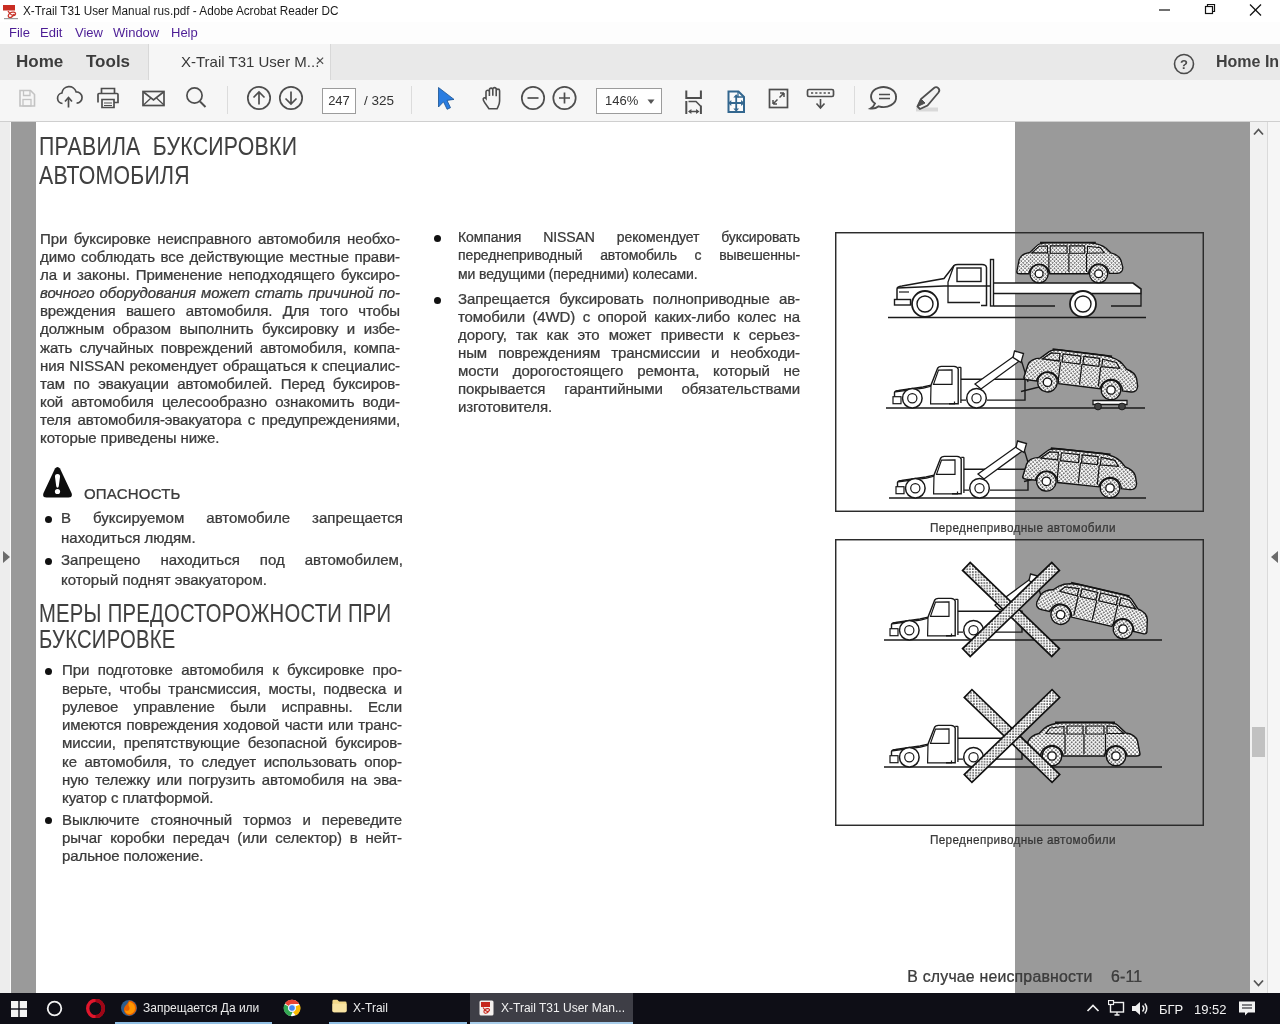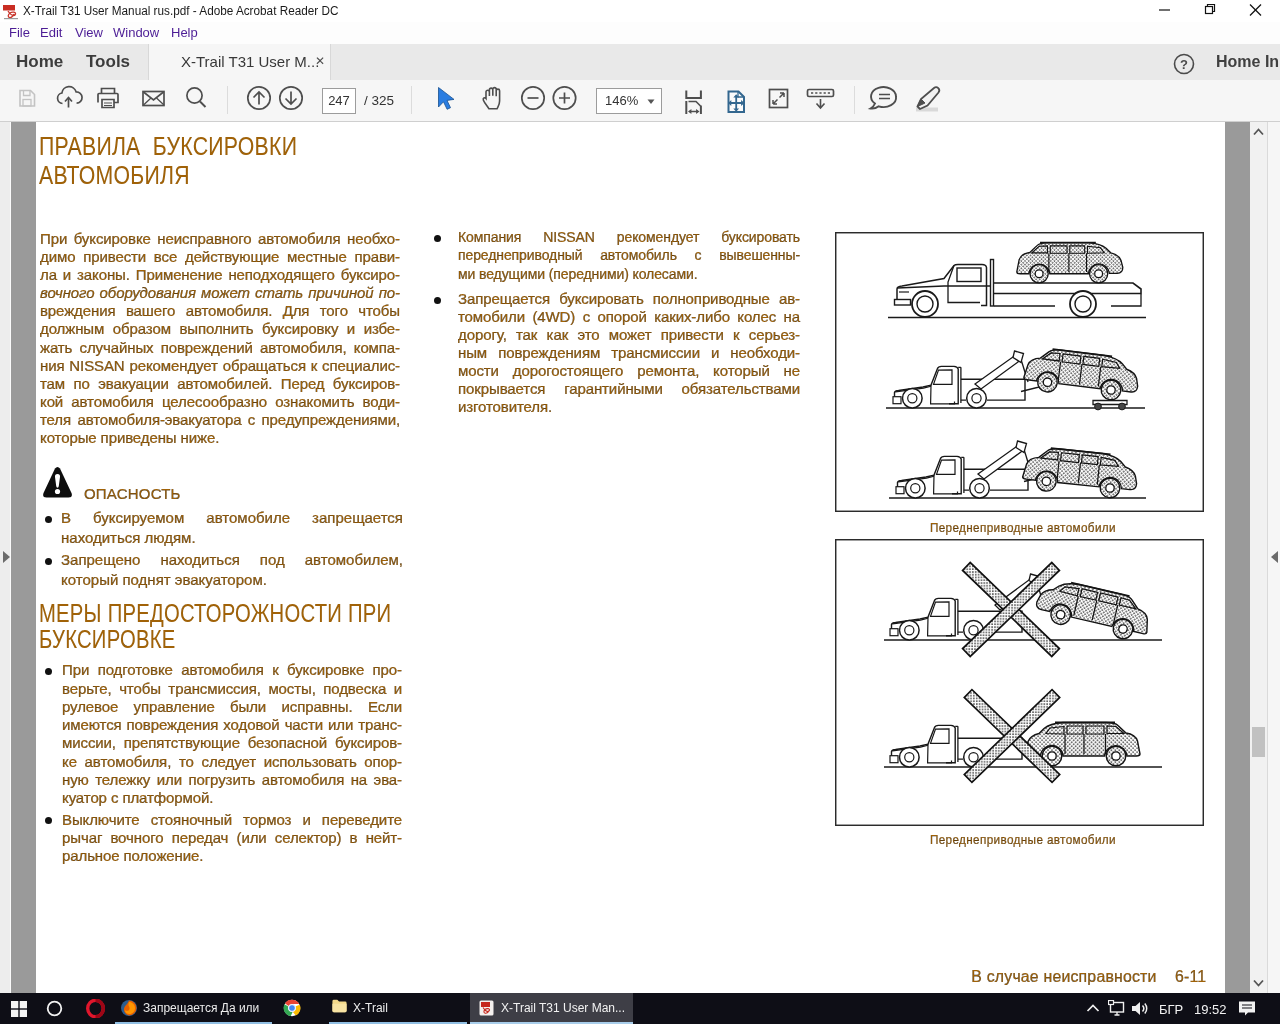--- a/index.html
+++ b/index.html
@@ -16,21 +16,21 @@
   #activetab { left:148px; top:0px; width:183px; height:36px; background:#f6f6f6; border-left:1px solid #d8d8d8; border-right:1px solid #d8d8d8; }
   #activetab .ttl { position:absolute; left:32px; top:9px; font-size:15px; color:#383838; white-space:nowrap; }
   #activetab .cls { position:absolute; left:166px; top:10px; font-size:12px; color:#4d4d4d; }
   #signin { font-weight:bold; font-size:16px; color:#404040; left:1216px; top:9px; }
   #toolbar { left:0; top:80px; width:1280px; height:42px; background:#f6f6f6; border-bottom:1px solid #cfcfcf; }
   .sep { position:absolute; top:6px; width:1px; height:28px; background:#dcdcdc; }
   .tbox { position:absolute; background:#fff; border:1px solid #9c9c9c; top:8px; height:26px; font-size:13px; color:#333; }
   
   #docarea { left:0; top:122px; width:1280px; height:871px; background:#9a9a9a; }
   #leftstrip { left:0; top:0; width:11px; height:871px; background:#ededed; border-right:1px solid #fbfbfb; }
-  #page { left:36px; top:0px; width:1189px; height:871px; background:#ffffff; color:#a16207; -webkit-text-stroke:0.22px #1a1a1a; }
+  #page { left:36px; top:0px; width:979px; height:871px; background:#ffffff; color:#404040; -webkit-text-stroke:0.22px #1a1a1a; }
   #vscroll { left:1250px; top:0; width:17px; height:871px; background:#f1f1f1; }
   #vthumb { left:1252px; top:605px; width:13px; height:30px; background:#c1c1c1; }
   #rightstrip { left:1267px; top:0; width:13px; height:871px; background:#f6f6f6; border-left:1px solid #dadada; }
   
   .cond { transform-origin:0 0; display:inline-block; white-space:nowrap; }
   h1.doc, #t1, #t2 { -webkit-text-stroke:0.05px #1a1a1a; }
   .jl2 { text-align:justify; text-align-last:justify; }
   .b { font-weight:normal; }
   .bullet { position:absolute; width:7px; height:7px; border-radius:50%; background:#111; }
   
@@ -150,21 +150,21 @@
   <div class="abs" id="leftstrip">
     <svg class="abs" style="left:1px;top:428px" width="10" height="14" viewBox="0 0 10 14">
         <path d="M2 1 L9 7 L2 13 z" fill="#6b6b6b"></path>
       </svg>
   </div>
   <div class="abs" id="page">
     <div class="abs" style="left:3px;top:10px;line-height:28.5px"><span class="cond" id="t1" style="font-size:25px;letter-spacing:0.3px;transform:scaleX(0.85)">ПРАВИЛА&nbsp; БУКСИРОВКИ<br>АВТОМОБИЛЯ</span></div>
 
     <div class="abs" id="lpara" style="left:4px;top:108px;width:360px;font-size:15px;line-height:18.1px;letter-spacing:-0.1px">
       <div class="jl2">При буксировке неисправного автомобиля необхо-</div>
-      <div class="jl2">димо привести все действующие местные прави-</div>
+      <div class="jl2">димо соблюдать все действующие местные прави-</div>
       <div class="jl2">ла и законы. Применение неподходящего буксиро-</div>
       <div class="jl2" style="font-style:italic">вочного оборудования может стать причиной по-</div>
       <div class="jl2">вреждения вашего автомобиля. Для того чтобы</div>
       <div class="jl2">должным образом выполнить буксировку и избе-</div>
       <div class="jl2">жать случайных повреждений автомобиля, компа-</div>
       <div class="jl2">ния NISSAN рекомендует обращаться к специалис-</div>
       <div class="jl2">там по эвакуации автомобилей. Перед буксиров-</div>
       <div class="jl2">кой автомобиля целесообразно ознакомить води-</div>
       <div class="jl2">теля автомобиля-эвакуатора с предупреждениями,</div>
       <div>которые приведены ниже.</div>
@@ -197,21 +197,21 @@
       <div class="jl2">рулевое управление были исправны. Если</div>
       <div class="jl2">имеются повреждения ходовой части или транс-</div>
       <div class="jl2">миссии, препятствующие безопасной буксиров-</div>
       <div class="jl2">ке автомобиля, то следует использовать опор-</div>
       <div class="jl2">ную тележку или погрузить автомобиля на эва-</div>
       <div>куатор с платформой.</div>
     </div>
     <div class="abs bullet" style="left:9px;top:694.5px"></div>
     <div class="abs" style="left:26px;top:688.5px;width:340px;font-size:15px;line-height:18.25px;letter-spacing:-0.1px">
       <div class="jl2">Выключите стояночный тормоз и переведите</div>
-      <div class="jl2">рычаг вочного передач (или селектор) в нейт-</div>
+      <div class="jl2">рычаг коробки передач (или селектор) в нейт-</div>
       <div>ральное положение.</div>
     </div>
 
     <div class="abs bullet" style="left:398px;top:113px"></div>
     <div class="abs" style="left:422px;top:106.4px;width:342px;font-size:14px;line-height:18.1px;letter-spacing:-0.1px">
       <div class="jl2">Компания NISSAN рекомендует буксировать</div>
       <div class="jl2">переднеприводный автомобиль с вывешенны-</div>
       <div>ми ведущими (передними) колесами.</div>
     </div>
     <div class="abs bullet" style="left:398px;top:174.5px"></div>
@@ -331,21 +331,21 @@
             <rect x="-61" y="-5.5" width="122" height="11" fill="url(#dots)" stroke="#111" stroke-width="1.7"></rect>
           </g>
           <g transform="rotate(-44)">
             <rect x="-61" y="-5.5" width="122" height="11" fill="url(#dots)" stroke="#111" stroke-width="1.7"></rect>
           </g>
         </g>
       </g>
     </svg>
     <div class="abs b" style="left:802px;top:709.8px;width:369px;text-align:center;font-size:13.5px;letter-spacing:0.4px"><span class="cond" style="transform:scaleX(0.87);transform-origin:center">Переднеприводные автомобили</span></div>
 
-    <div class="abs b" style="left:869px;top:845.6px;width:301px;font-size:16px;text-align:right;letter-spacing:0.2px"><span class="cond" style="transform:scaleX(0.99);transform-origin:right">В случае неисправности&nbsp;&nbsp;&nbsp;&nbsp;6-11</span></div>
+    <div class="abs b" style="left:869px;top:845.6px;width:301px;font-size:16px;text-align:left;letter-spacing:0.2px"><span class="cond" style="transform:scaleX(0.99);transform-origin:right">В случае неисправности&nbsp;&nbsp;&nbsp;&nbsp;6-11</span></div>
   </div>
   <div class="abs" id="vscroll">
     <svg class="abs" style="left:3px;top:6px" width="11" height="8" viewBox="0 0 11 8">
         <path d="M1 6.5 L5.5 1.5 L10 6.5" fill="none" stroke="#555" stroke-width="1.8"></path>
       </svg>
     <svg class="abs" style="left:3px;top:857px" width="11" height="8" viewBox="0 0 11 8">
         <path d="M1 1.5 L5.5 6.5 L10 1.5" fill="none" stroke="#555" stroke-width="1.8"></path>
       </svg>
   </div>
   <div class="abs" id="vthumb"></div>

